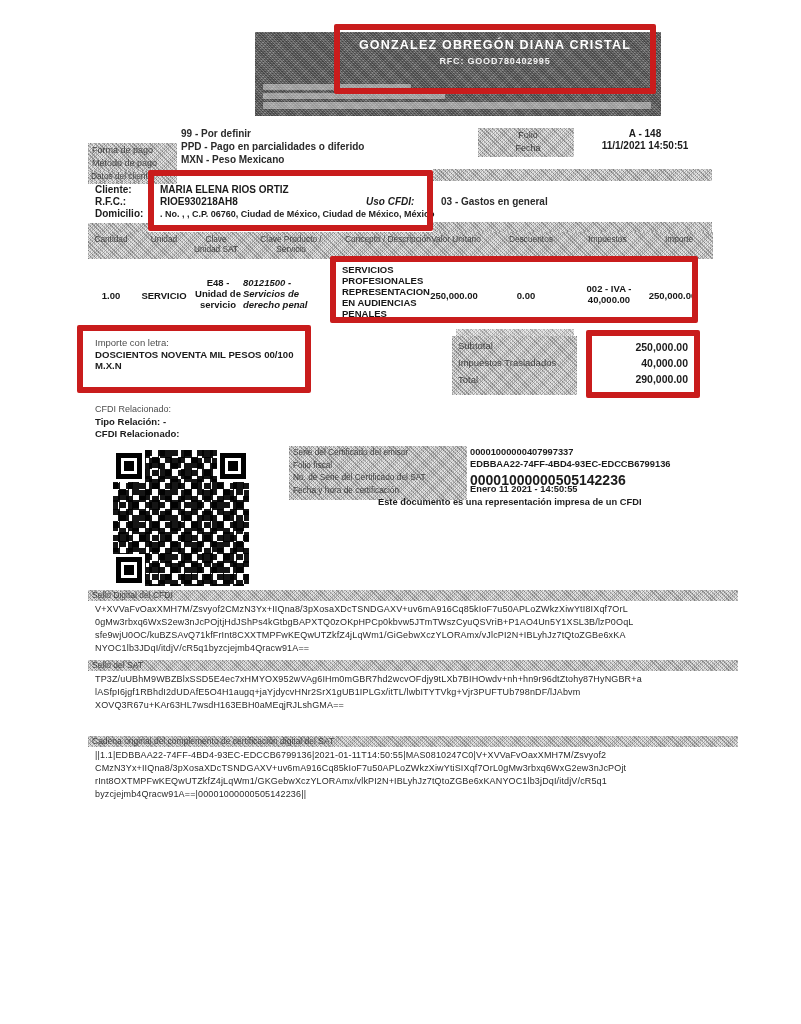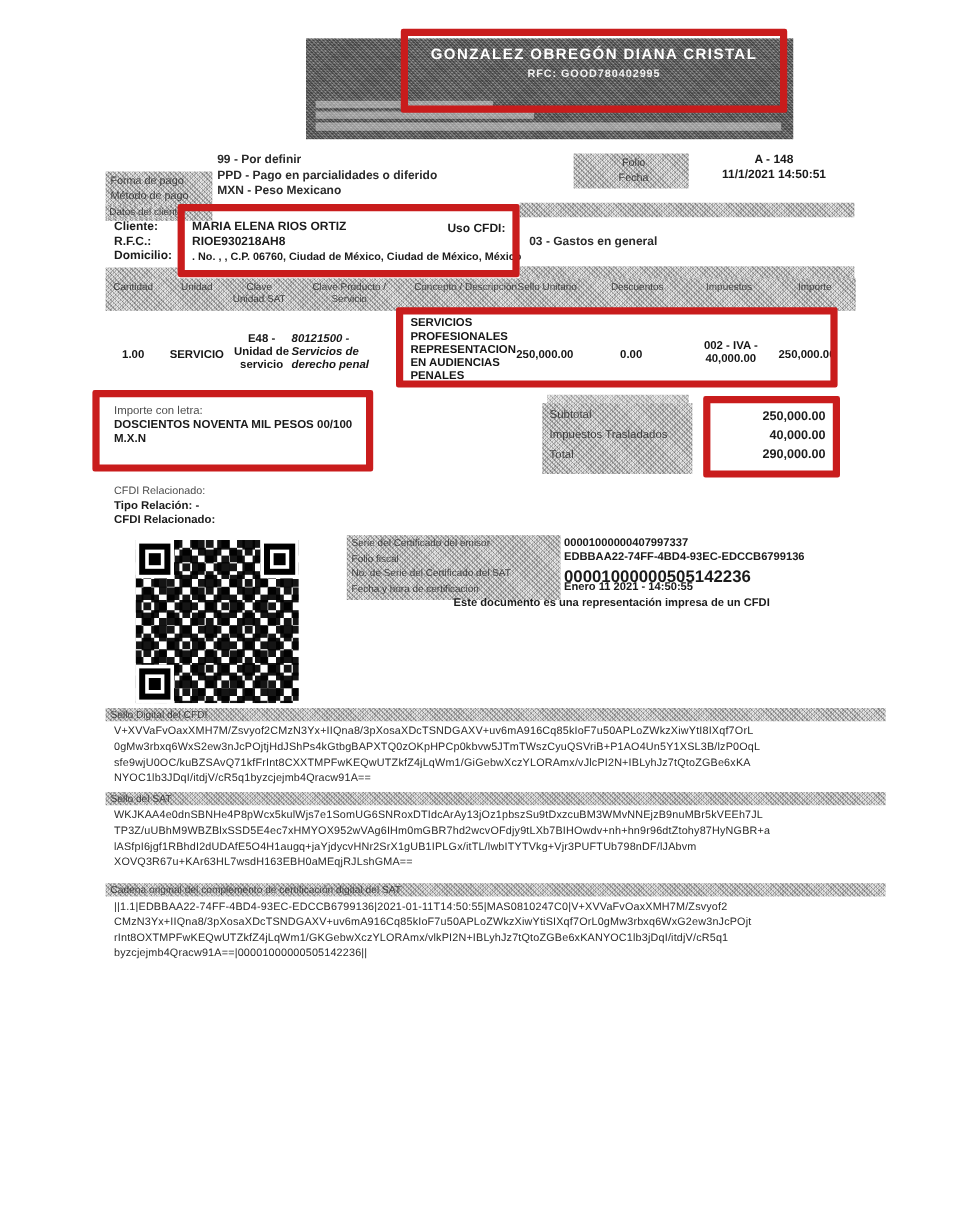--- a/index.html
+++ b/index.html
@@ -92,32 +92,32 @@
   </div>
   <div class="abs noise-light" style="left:433px;top:169px;width:279px;height:12px;"></div>
   <div class="abs noise-light" style="left:88px;top:223px;width:60px;height:10px;"></div>
   <div class="abs noise-light" style="left:433px;top:222px;width:279px;height:11px;"></div>
 
   <div class="abs hibox" style="left:148px;top:170px;width:285px;height:61px;"></div>
   <div class="abs b t10" style="left:95px;top:184px;">Cliente:</div>
   <div class="abs b t10" style="left:160px;top:184px;">MARIA ELENA RIOS ORTIZ</div>
   <div class="abs b t10" style="left:95px;top:196px;">R.F.C.:</div>
   <div class="abs b t10" style="left:160px;top:196px;">RIOE930218AH8</div>
-  <div class="abs b t10" style="left:366px;top:185px;width:62px;text-align:center;">Uso CFDI:</div>
+  <div class="abs b t10" style="left:366px;top:196px;width:62px;text-align:left;font-style:italic;">Uso CFDI:</div>
   <div class="abs sb t10" style="left:441px;top:196px;">03 - Gastos en general</div>
   <div class="abs b t10" style="left:95px;top:208px;">Domicilio:</div>
   <div class="abs b" style="left:160px;top:209px;width:272px;font-size:9px;line-height:10px;white-space:nowrap;">. No. , , C.P. 06760, Ciudad de México, Ciudad de México, México</div>
 
   <div class="abs noise-light" style="left:88px;top:232px;width:625px;height:27px;"></div>
   <div class="abs blurlbl t85 c" style="left:90px;top:235px;width:42px;">Cantidad</div>
   <div class="abs blurlbl t85 c" style="left:140px;top:235px;width:48px;">Unidad</div>
   <div class="abs blurlbl t85 c" style="left:193px;top:235px;width:46px;white-space:normal;">Clave Unidad SAT</div>
   <div class="abs blurlbl t85 c" style="left:246px;top:235px;width:90px;white-space:normal;">Clave Producto / Servicio</div>
   <div class="abs blurlbl t85 c" style="left:342px;top:235px;width:92px;white-space:normal;">Concepto / Descripción</div>
-  <div class="abs blurlbl t85 c" style="left:430px;top:235px;width:52px;white-space:normal;">Sello Unitario</div>
+  <div class="abs blurlbl t85 c" style="left:430px;top:235px;width:52px;white-space:normal;">Valor Unitario</div>
   <div class="abs blurlbl t85 c" style="left:505px;top:235px;width:52px;">Descuentos</div>
   <div class="abs blurlbl t85 c" style="left:580px;top:235px;width:55px;">Impuestos</div>
   <div class="abs blurlbl t85 c" style="left:655px;top:235px;width:48px;">Importe</div>
 
   <div class="abs cell t95 c" style="left:90px;top:290px;width:42px;">1.00</div>
   <div class="abs cell t95 c" style="left:136px;top:290px;width:56px;">SERVICIO</div>
   <div class="abs cell t95 c" style="left:193px;top:277px;width:50px;">E48 - Unidad de servicio</div>
   <div class="abs cell t95" style="left:243px;top:277px;width:92px;font-style:italic;">80121500 - Servicios de derecho penal</div>
   <div class="abs cell t95" style="left:342px;top:264px;width:95px;">SERVICIOS PROFESIONALES REPRESENTACION EN AUDIENCIAS PENALES</div>
   <div class="abs cell t95 c" style="left:426px;top:290px;width:56px;">250,000.00</div>
@@ -176,21 +176,20 @@
     <div class="sello">V+XVVaFvOaxXMH7M/Zsvyof2CMzN3Yx+IIQna8/3pXosaXDcTSNDGAXV+uv6mA916Cq85kIoF7u50APLoZWkzXiwYtI8IXqf7OrL</div>
     <div class="sello">0gMw3rbxq6WxS2ew3nJcPOjtjHdJShPs4kGtbgBAPXTQ0zOKpHPCp0kbvw5JTmTWszCyuQSVriB+P1AO4Un5Y1XSL3B/lzP0OqL</div>
     <div class="sello">sfe9wjU0OC/kuBZSAvQ71kfFrInt8CXXTMPFwKEQwUTZkfZ4jLqWm1/GiGebwXczYLORAmx/vJlcPI2N+IBLyhJz7tQtoZGBe6xKA</div>
     <div class="sello">NYOC1lb3JDqI/itdjV/cR5q1byzcjejmb4Qracw91A==</div>
   </div>
 
   <div class="abs noise-light hdrband" style="left:88px;top:660px;width:650px;">
     <span class="blurlbl">Sello del SAT</span>
   </div>
   <div class="abs" style="left:95px;top:673px;">
-    <div class="sello">WKJKAA4e0dnSBNHe4P8pWcx5kulWjs7e1SomUG6SNRoxDTIdcArAy13jOz1pbszSu9tDxzcuBM3WMvNNEjzB9nuMBr5kVEEh7JL</div>
     <div class="sello">TP3Z/uUBhM9WBZBlxSSD5E4ec7xHMYOX952wVAg6IHm0mGBR7hd2wcvOFdjy9tLXb7BIHOwdv+nh+hn9r96dtZtohy87HyNGBR+a</div>
     <div class="sello">lASfpI6jgf1RBhdI2dUDAfE5O4H1augq+jaYjdycvHNr2SrX1gUB1IPLGx/itTL/lwbITYTVkg+Vjr3PUFTUb798nDF/lJAbvm</div>
     <div class="sello">XOVQ3R67u+KAr63HL7wsdH163EBH0aMEqjRJLshGMA==</div>
   </div>
 
   <div class="abs noise-light hdrband" style="left:88px;top:736px;width:650px;">
     <span class="blurlbl">Cadena original del complemento de certificación digital del SAT</span>
   </div>
   <div class="abs" style="left:95px;top:749px;">
     <div class="sello">||1.1|EDBBAA22-74FF-4BD4-93EC-EDCCB6799136|2021-01-11T14:50:55|MAS0810247C0|V+XVVaFvOaxXMH7M/Zsvyof2</div>

